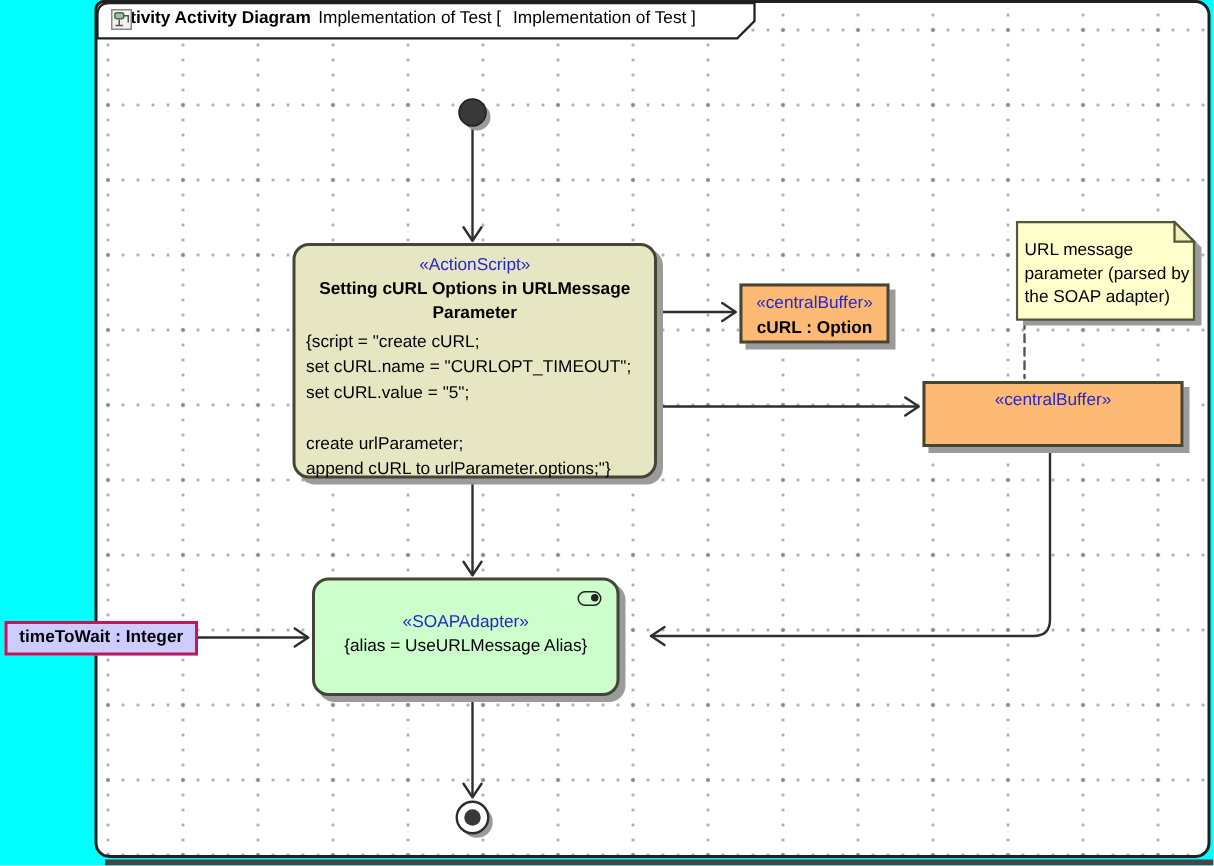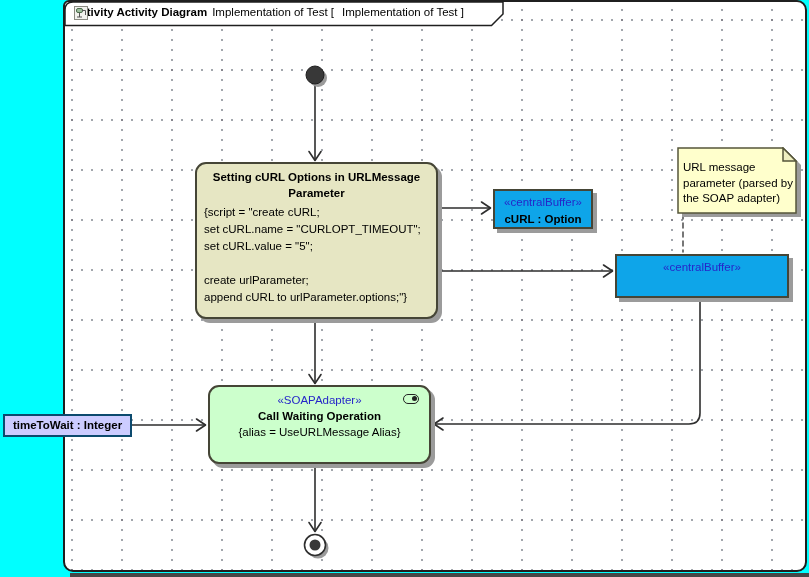--- a/index.html
+++ b/index.html
@@ -43,43 +43,43 @@
   .nname{font-weight:bold;line-height:16px;}
   
   .action{
     left:195px;top:162px;width:243px;height:157px;
     background:#e6e6c3;border-radius:11px;padding-top:5px;
   }
   .action .nname{padding:0 8px;}
   .script{margin-top:3px;text-align:left;padding:0 7px;}
   .script-line{height:17px;line-height:17px;white-space:pre;overflow:hidden;}
   
-  .buffer{background:#0ea5e9;padding-top:3px;}
+  .buffer{background:#fdba74;padding-top:3px;}
   .buffer .stereo{line-height:17px;}
   .buffer .nname{line-height:17px;text-align:center;}
   .buf-curl{left:493px;top:189px;width:100px;height:40px;}
   .buf-url{left:615px;top:254px;width:174px;height:44px;}
   
   .soap{
-    left:208px;top:385px;width:223px;height:79px;
-    background:#ccffcc;border-radius:11px;padding-top:5px;
+    left:208px;top:385px;width:205px;height:79px;
+    background:#ccffcc;border-radius:11px;padding-top:20px;
   }
   .soap .line{line-height:16px;}
   .toggle-icon{
     position:absolute;right:10px;top:7px;width:14px;height:8px;
     border:1.4px solid #222;border-radius:5px;
   }
   .toggle-icon .dot{
     position:absolute;right:1.5px;top:1.1px;width:5px;height:5px;
     background:#222;border-radius:50%;
   }
   
   .pin{
     left:3px;top:414px;width:129px;height:23px;
-    background:#ccccff;border:2px solid #0c4a6e;
+    background:#ccccff;border:2px solid #be185d;
     font-weight:bold;line-height:19px;box-shadow:none;
   }
   
   .note{position:absolute;left:637px;top:147px;width:127px;height:72px;margin-left:40px;}
   .note-text{
     position:absolute;left:6px;top:13px;font-size:11.5px;color:#000;
     text-align:left;line-height:15.5px;
   }
   
   .edges{position:absolute;left:0;top:0;pointer-events:none;}
@@ -142,20 +142,21 @@
   <div class="tab-text">
     <b>activity Activity Diagram</b><span class="seg">Implementation of Test [</span><span class="dicon"><svg width="14" height="14" viewBox="0 0 14 14">
           <rect x="0.5" y="0.5" width="13" height="13" fill="#f2f2ee" stroke="#8a8a82"></rect>
           <rect x="2.5" y="2.5" width="6" height="4" rx="1.5" fill="#9fbf9f" stroke="#4c6b4c"></rect>
           <path d="M5.5,7 V11 M3,11 H8 M8,4.5 H11.5 V9" stroke="#555" fill="none"></path>
         </svg></span><span>Implementation of Test ]</span>
   </div>
 </div>
 
 <div class="node action">
+  <div class="stereo">«ActionScript»</div>
   <div class="nname">Setting cURL Options in URLMessage Parameter</div>
   <div class="script">
     <div class="script-line">{script = "create cURL;</div>
     <div class="script-line">set cURL.name = "CURLOPT_TIMEOUT";</div>
     <div class="script-line">set cURL.value = "5";</div>
     <div class="script-line"></div>
     <div class="script-line">create urlParameter;</div>
     <div class="script-line">append cURL to urlParameter.options;"}</div>
   </div>
 </div>
@@ -180,19 +181,18 @@
     <div>parameter (parsed by</div>
     <div>the SOAP adapter)</div>
   </div>
 </div>
 
 <div class="node soap">
   <span class="toggle-icon">
       <span class="dot"></span>
     </span>
   <div class="stereo">«SOAPAdapter»</div>
-  <div class="nname">Call Waiting Operation</div>
   <div class="line">{alias = UseURLMessage Alias}</div>
 </div>
 
 <div class="node pin">
   <span>timeToWait : Integer</span>
 </div>
 
 </body></html>

